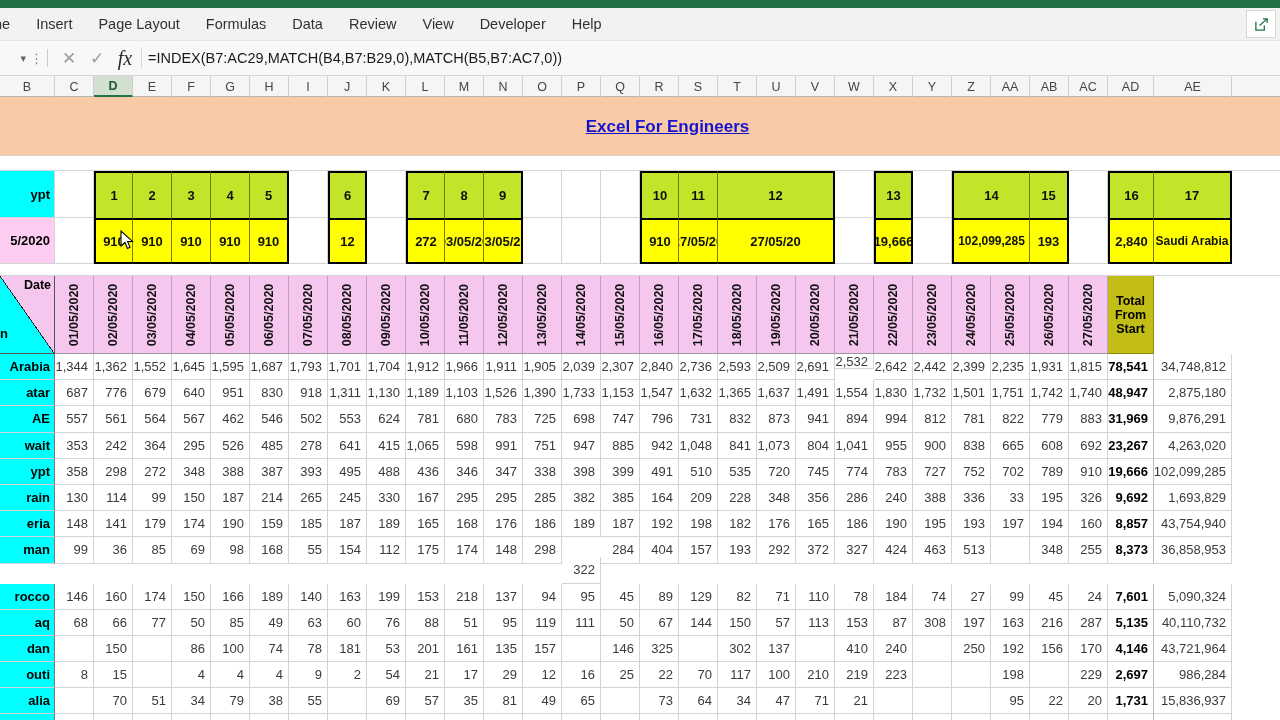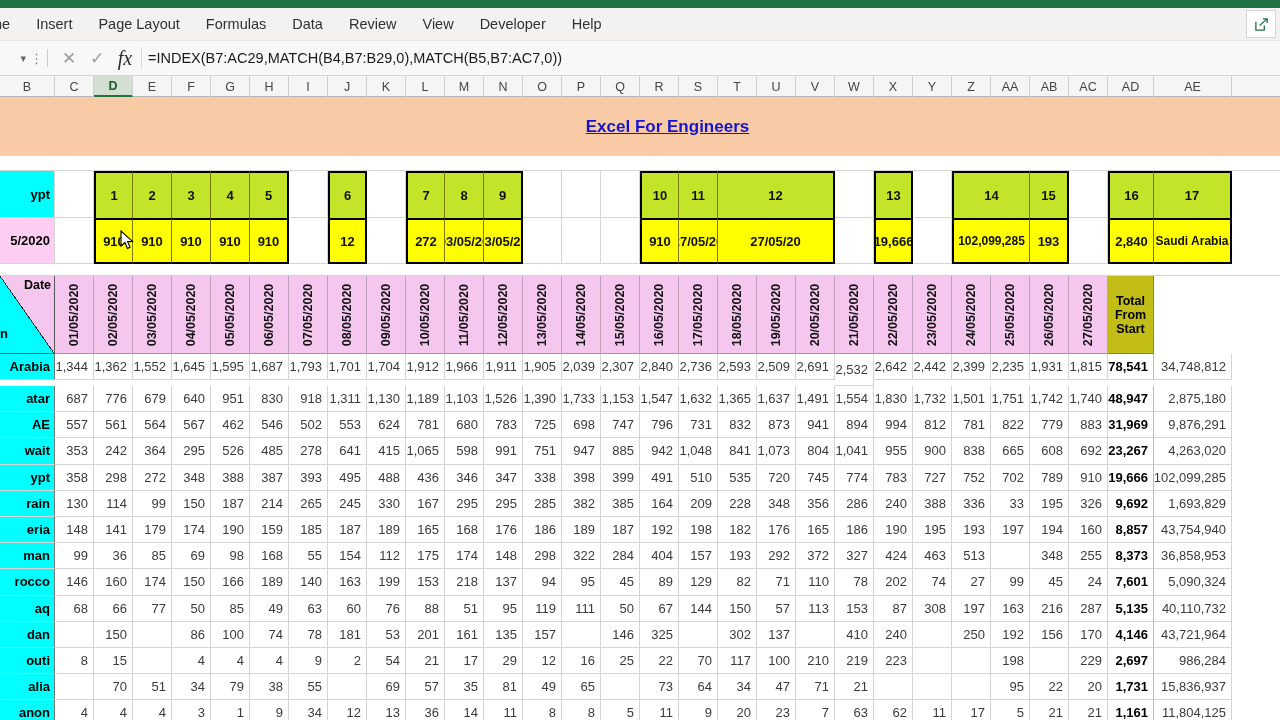--- a/index.html
+++ b/index.html
@@ -348,21 +348,21 @@
           <div class="c num" style="width: 39px; height: 26.2px;">1,966</div>
           <div class="c num" style="width: 39px; height: 26.2px;">1,911</div>
           <div class="c num" style="width: 39px; height: 26.2px;">1,905</div>
           <div class="c num" style="width: 39px; height: 26.2px;">2,039</div>
           <div class="c num" style="width: 39px; height: 26.2px;">2,307</div>
           <div class="c num" style="width: 39px; height: 26.2px;">2,840</div>
           <div class="c num" style="width: 39px; height: 26.2px;">2,736</div>
           <div class="c num" style="width: 39px; height: 26.2px;">2,593</div>
           <div class="c num" style="width: 39px; height: 26.2px;">2,509</div>
           <div class="c num" style="width: 39px; height: 26.2px;">2,691</div>
-          <div class="c num" style="width: 39px; height: 32px;">2,532</div>
+          <div class="c num" style="width: 39px; height: 15px;">2,532</div>
           <div class="c num" style="width: 39px; height: 26.2px;">2,642</div>
           <div class="c num" style="width: 39px; height: 26.2px;">2,442</div>
           <div class="c num" style="width: 39px; height: 26.2px;">2,399</div>
           <div class="c num" style="width: 39px; height: 26.2px;">2,235</div>
           <div class="c num" style="width: 39px; height: 26.2px;">1,931</div>
           <div class="c num" style="width: 39px; height: 26.2px;">1,815</div>
           <div class="c tot" style="width: 46px; height: 26.2px;">78,541</div>
           <div class="c pop" style="width: 78px; height: 26.2px;">34,748,812</div>
         </div>
         <div class="row">
@@ -565,21 +565,21 @@
           <div class="c num" style="width: 39px; height: 26.2px;">69</div>
           <div class="c num" style="width: 39px; height: 26.2px;">98</div>
           <div class="c num" style="width: 39px; height: 26.2px;">168</div>
           <div class="c num" style="width: 39px; height: 26.2px;">55</div>
           <div class="c num" style="width: 39px; height: 26.2px;">154</div>
           <div class="c num" style="width: 39px; height: 26.2px;">112</div>
           <div class="c num" style="width: 39px; height: 26.2px;">175</div>
           <div class="c num" style="width: 39px; height: 26.2px;">174</div>
           <div class="c num" style="width: 39px; height: 26.2px;">148</div>
           <div class="c num" style="width: 39px; height: 26.2px;">298</div>
-          <div class="c num" style="width: 39px; height: 26.2px;">322</div>
+          <div class="c num" style="width: 39px; height: 26.2px; margin-top: 20px;">322</div>
           <div class="c num" style="width: 39px; height: 26.2px;">284</div>
           <div class="c num" style="width: 39px; height: 26.2px;">404</div>
           <div class="c num" style="width: 39px; height: 26.2px;">157</div>
           <div class="c num" style="width: 39px; height: 26.2px;">193</div>
           <div class="c num" style="width: 39px; height: 26.2px;">292</div>
           <div class="c num" style="width: 39px; height: 26.2px;">372</div>
           <div class="c num" style="width: 39px; height: 26.2px;">327</div>
           <div class="c num" style="width: 39px; height: 26.2px;">424</div>
           <div class="c num" style="width: 39px; height: 26.2px;">463</div>
           <div class="c num" style="width: 39px; height: 26.2px;">513</div>
@@ -605,21 +605,21 @@
           <div class="c num" style="width: 39px; height: 26.2px;">137</div>
           <div class="c num" style="width: 39px; height: 26.2px;">94</div>
           <div class="c num" style="width: 39px; height: 26.2px;">95</div>
           <div class="c num" style="width: 39px; height: 26.2px;">45</div>
           <div class="c num" style="width: 39px; height: 26.2px;">89</div>
           <div class="c num" style="width: 39px; height: 26.2px;">129</div>
           <div class="c num" style="width: 39px; height: 26.2px;">82</div>
           <div class="c num" style="width: 39px; height: 26.2px;">71</div>
           <div class="c num" style="width: 39px; height: 26.2px;">110</div>
           <div class="c num" style="width: 39px; height: 26.2px;">78</div>
-          <div class="c num" style="width: 39px; height: 26.2px;">202</div>
+          <div class="c num" style="width: 39px; height: 26.2px;">184</div>
           <div class="c num" style="width: 39px; height: 26.2px;">74</div>
           <div class="c num" style="width: 39px; height: 26.2px;">27</div>
           <div class="c num" style="width: 39px; height: 26.2px;">99</div>
           <div class="c num" style="width: 39px; height: 26.2px;">45</div>
           <div class="c num" style="width: 39px; height: 26.2px;">24</div>
           <div class="c tot" style="width: 46px; height: 26.2px;">7,601</div>
           <div class="c pop" style="width: 78px; height: 26.2px;">5,090,324</div>
         </div>
         <div class="row">
           <div class="c ctry" style="width: 55px; height: 26.2px;">aq</div>

